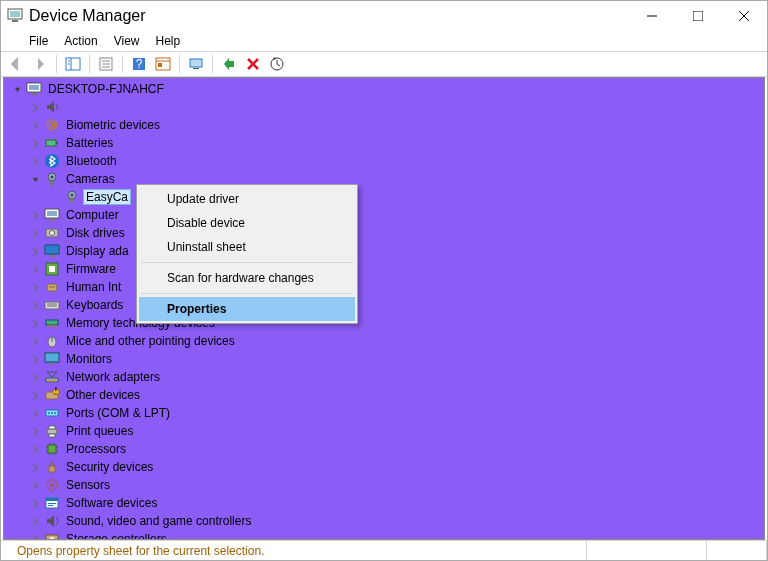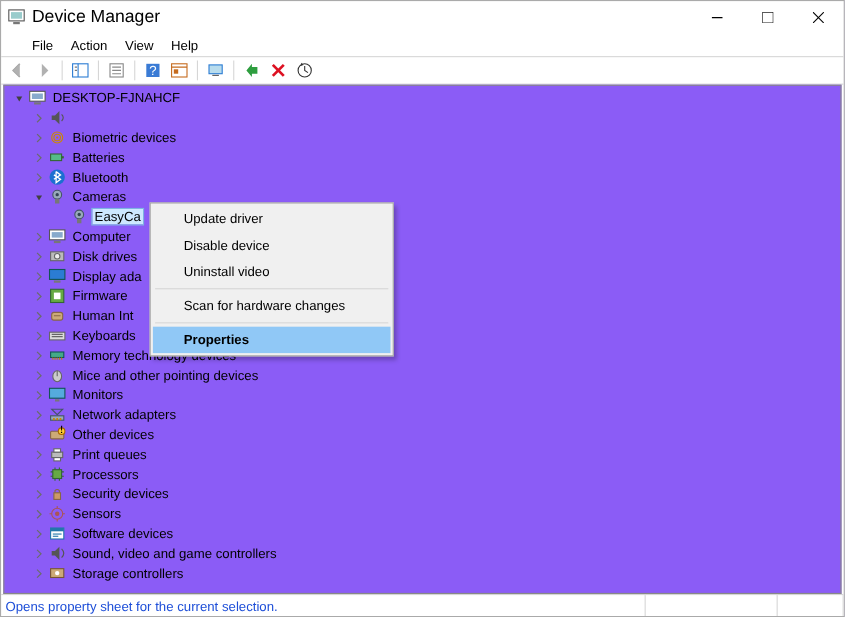--- a/index.html
+++ b/index.html
@@ -41,21 +41,21 @@
   .indent1 { padding-left: 20px; }
   .indent2 { padding-left: 40px; }
 
   
   .ctxmenu { position: absolute; top: 106px; left: 132px; width: 222px; background: #f0f0f0; border: 1px solid #a0a0a0; box-shadow: 3px 3px 4px rgba(0,0,0,.25); padding: 2px; z-index: 50; }
   .ctxmenu .ci { height: 24px; display: flex; align-items: center; padding-left: 28px; font-size: 12px; }
   .ctxmenu .ci.selected { background: #90c8f6; font-weight: bold; }
   .ctxmenu .csep { height: 1px; background: #d6d6d6; margin: 3px 2px; }
 
   
-  .status { height: 20px; border-top: 1px solid #d6d6d6; display: flex; align-items: center; padding-left: 4px; font-size: 12px; color: #1d4ed8; }
+  .status { height: 20px; border-top: 1px solid #d6d6d6; display: flex; align-items: center; padding-left: 16px; font-size: 12px; color: #a16207; }
   .status .cell { border-right: 1px solid #d6d6d6; height: 100%; display:flex; align-items:center; }
   .status .cell:first-child { flex: 1; }
   .status .cell:nth-child(2) { width: 120px; }
   .status .cell:nth-child(3) { width: 60px; }
 </style>
 </head>
 <body>
 
 <div class="titlebar">
   <span class="icon">
@@ -428,20 +428,36 @@
           <span class="label">Other devices</span>
         </div>
         <div class="node indent1">
           <span class="chev">
             <svg viewBox="0 0 10 10">
               <path d="M3 1 L7 5 L3 9" fill="none" stroke="#6b6b6b" stroke-width="1.2"></path>
             </svg>
           </span>
           <span class="dicon">
             <svg viewBox="0 0 16 16">
+              <rect x="2" y="5" width="12" height="6" fill="#8df" stroke="#27a"></rect>
+              <circle cx="5" cy="8" r="1" fill="#27a"></circle>
+              <circle cx="8" cy="8" r="1" fill="#27a"></circle>
+              <circle cx="11" cy="8" r="1" fill="#27a"></circle>
+            </svg>
+          </span>
+          <span class="label">Ports (COM &amp; LPT)</span>
+        </div>
+        <div class="node indent1">
+          <span class="chev">
+            <svg viewBox="0 0 10 10">
+              <path d="M3 1 L7 5 L3 9" fill="none" stroke="#6b6b6b" stroke-width="1.2"></path>
+            </svg>
+          </span>
+          <span class="dicon">
+            <svg viewBox="0 0 16 16">
               <rect x="3" y="6" width="10" height="5" fill="#bbb" stroke="#666"></rect>
               <rect x="5" y="3" width="6" height="3" fill="#fff" stroke="#666"></rect>
               <rect x="5" y="11" width="6" height="3" fill="#fff" stroke="#666"></rect>
             </svg>
           </span>
           <span class="label">Print queues</span>
         </div>
         <div class="node indent1">
           <span class="chev">
             <svg viewBox="0 0 10 10">
@@ -538,21 +554,21 @@
             </svg>
           </span>
           <span class="label">Storage controllers</span>
         </div>
       </div>
   </div>
 
   <div class="ctxmenu">
     <div class="ci">Update driver</div>
     <div class="ci">Disable device</div>
-    <div class="ci">Uninstall video</div>
+    <div class="ci">Uninstall sheet</div>
     <div class="csep"></div>
     <div class="ci">Scan for hardware changes</div>
     <div class="csep"></div>
     <div class="ci selected">Properties</div>
   </div>
 </div>
 
 <div class="status">
   <div class="cell">
       <span>Opens property sheet for the current selection.</span>

